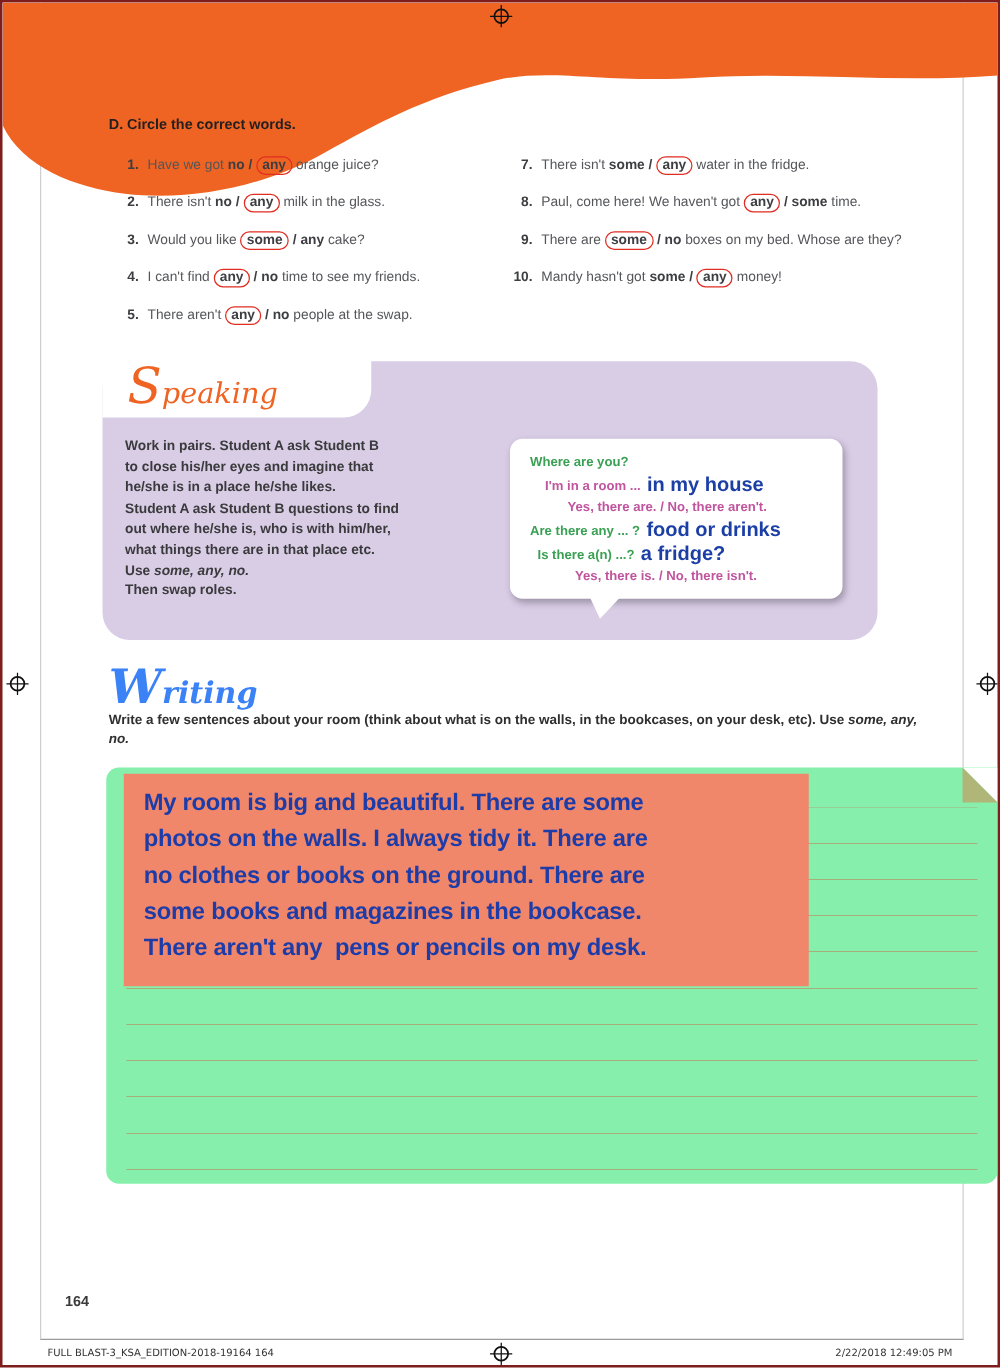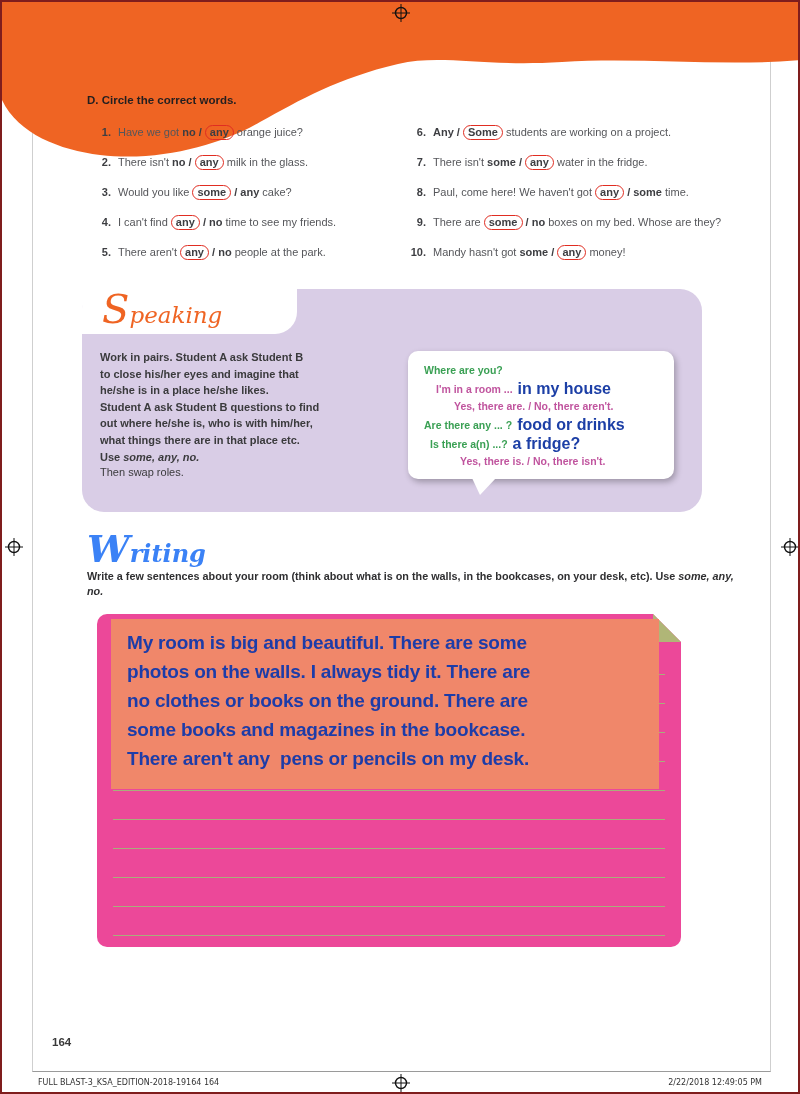--- a/index.html
+++ b/index.html
@@ -31,41 +31,41 @@
   .speaking-panel { position:absolute; left:80px; top:287px; width:620px; height:223px;
     background:#d9cde6; border-radius:22px; }
   .speaking-tab { position:absolute; left:0; top:-2px; width:215px; height:47px; background:#ffffff;
     border-bottom-right-radius:22px; border-top-left-radius:22px; }
   .script-heading { display:block; font-family:"DejaVu Serif", serif; font-style:italic; font-weight:normal;
     color:#ef6423; font-size:23px; line-height:44px; padding-left:20px; }
   .script-heading::first-letter { font-size:40px; }
   .speaking-body { position:absolute; left:18px; top:60px; width:305px; font-size:11px; font-weight:bold;
     color:#3a3a3c; line-height:16.5px; white-space:pre-line; }
   .speaking-use { position:absolute; left:18px; top:160px; font-size:11px; font-weight:bold; color:#3a3a3c; line-height:16.5px; }
-  .speaking-swap { position:absolute; left:18px; top:177px; font-size:11px; font-weight:normal; color:#3a3a3c; }
+  .speaking-swap { position:absolute; left:18px; top:177px; font-size:11px; font-weight:bold; color:#3a3a3c; }
   .italic { font-style:italic; }
 
   .bubble { position:absolute; left:326px; top:62px; width:266px; height:128px; background:#ffffff;
     border-radius:10px; box-shadow:2px 3px 6px rgba(0,0,0,0.28); padding:11px 0 0 16px; }
   .bubble-tail { position:absolute; left:64px; bottom:-16px; width:0; height:0;
     border-left:8px solid transparent; border-right:16px solid transparent; border-top:17px solid #ffffff; }
   .b-line { font-size:10.5px; font-weight:bold; line-height:17px; white-space:nowrap; }
   .b-q { color:#3aa054; }
   .b-a { color:#c0549e; }
   .ind1 { padding-left:12px; } .ind2 { padding-left:30px; } .ind3 { padding-left:6px; } .ind4 { padding-left:36px; }
   .hw { color:#1c3fa6; font-size:16px; font-weight:bold; margin-left:5px; position:relative; top:1px; }
 
   
   .writing-heading { position:absolute; left:85px; top:524px; font-family:"DejaVu Serif", serif;
     font-style:italic; font-weight:bold; color:#3b82f6; font-size:24px; }
   .writing-heading::first-letter { font-size:38px; }
   .writing-instr { position:absolute; left:85px; top:567px; width:655px; font-size:10.8px; font-weight:bold;
     color:#2f2f31; line-height:15px; }
 
-  .notepad { position:absolute; left:95px; top:612px; width:584px; height:333px; background:#ec4899;
+  .notepad { position:absolute; left:83px; top:612px; width:713px; height:333px; background:#86efac;
     border-radius:10px; border-top-right-radius:0; }
   .pad-lines { position:absolute; left:16px; right:16px; top:32px; height:290px;
     background:repeating-linear-gradient(to bottom, transparent 0 28px, #a8ae7b 28px 29px); }
   .pad-fold { position:absolute; top:0; right:0; }
   .salmon { position:absolute; left:14px; top:5px; width:548px; height:170px; background:#f0876a;
     padding:9px 12px 0 16px; }
   .ans-line { font-size:19px; font-weight:bold; color:#1d3ca8; line-height:29px; white-space:pre; letter-spacing:-0.2px; }
 
   
   .page-num { position:absolute; left:50px; top:1034px; font-size:11.5px; font-weight:bold; color:#3a3a3a; }
@@ -106,25 +106,24 @@
 
   <div class="content">
 
     <div class="ex-title">D. Circle the correct words.</div>
 
     <div class="col col-left">
       <div class="q-item"><span class="q-num">1.</span><span>Have we got </span><span class="opt">no</span><span class="opt"> / </span><span class="opt circle">any</span><span> orange juice?</span></div>
       <div class="q-item"><span class="q-num">2.</span><span>There isn't </span><span class="opt">no</span><span class="opt"> / </span><span class="opt circle">any</span><span> milk in the glass.</span></div>
       <div class="q-item"><span class="q-num">3.</span><span>Would you like </span><span class="opt circle">some</span><span class="opt"> / </span><span class="opt">any</span><span> cake?</span></div>
       <div class="q-item"><span class="q-num">4.</span><span>I can't find </span><span class="opt circle">any</span><span class="opt"> / </span><span class="opt">no</span><span> time to see my friends.</span></div>
-      <div class="q-item"><span class="q-num">5.</span><span>There aren't </span><span class="opt circle">any</span><span class="opt"> / </span><span class="opt">no</span><span> people at the park.</span></div>
+      <div class="q-item"><span class="q-num">5.</span><span>There aren't </span><span class="opt circle">any</span><span class="opt"> / </span><span class="opt">no</span><span> people at the swap.</span></div>
     </div>
 
     <div class="col col-right">
-      <div class="q-item"><span class="q-num">6.</span><span></span><span class="opt">Any</span><span class="opt"> / </span><span class="opt circle">Some</span><span> students are working on a project.</span></div>
       <div class="q-item"><span class="q-num">7.</span><span>There isn't </span><span class="opt">some</span><span class="opt"> / </span><span class="opt circle">any</span><span> water in the fridge.</span></div>
       <div class="q-item"><span class="q-num">8.</span><span>Paul, come here! We haven't got </span><span class="opt circle">any</span><span class="opt"> / </span><span class="opt">some</span><span> time.</span></div>
       <div class="q-item"><span class="q-num">9.</span><span>There are </span><span class="opt circle">some</span><span class="opt"> / </span><span class="opt">no</span><span> boxes on my bed. Whose are they?</span></div>
       <div class="q-item"><span class="q-num">10.</span><span>Mandy hasn't got </span><span class="opt">some</span><span class="opt"> / </span><span class="opt circle">any</span><span> money!</span></div>
     </div>
 
     <div class="speaking-panel">
       <div class="speaking-tab">
         <span class="script-heading">Speaking</span>
       </div>

